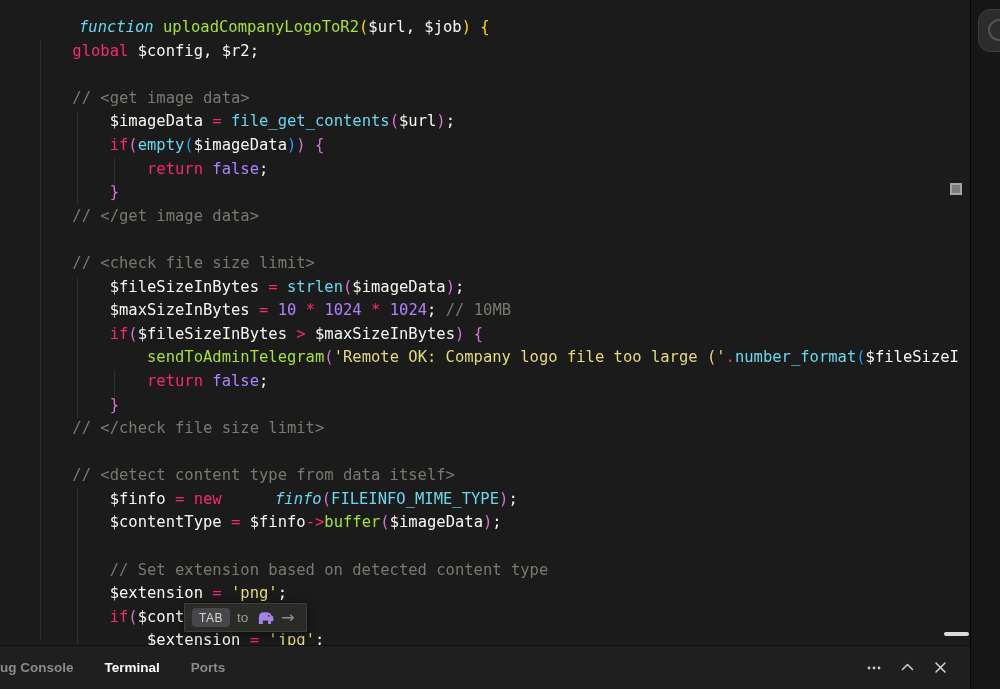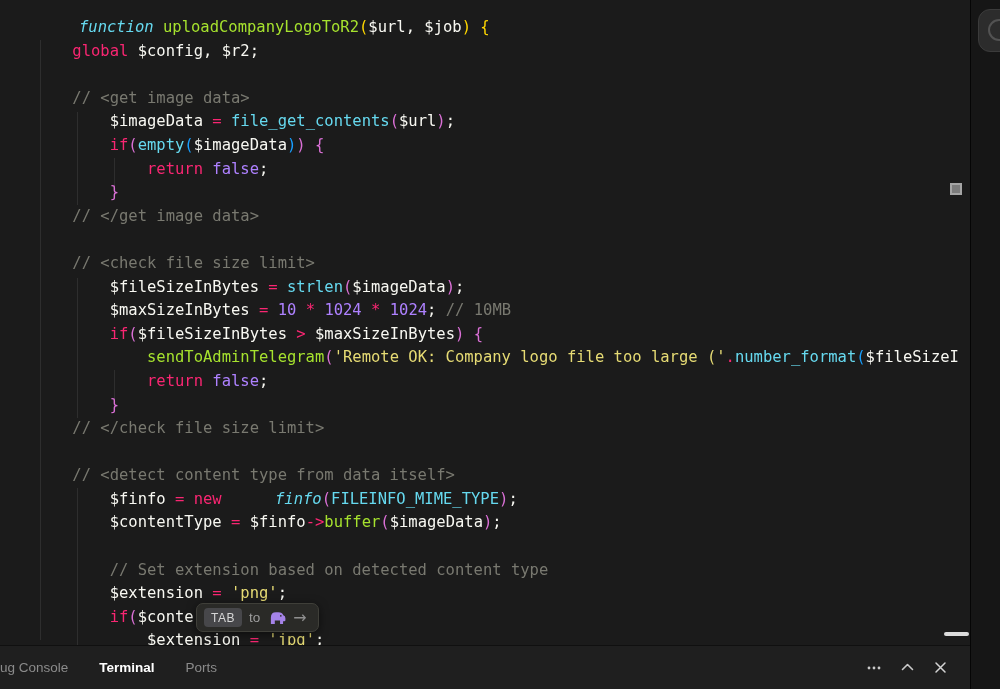--- a/index.html
+++ b/index.html
@@ -45,45 +45,45 @@
   .marker-square {
     position:absolute; left:950px; top:183px; width:12px; height:12px;
     background:#7c7c7c; border:2px solid #a5a5a5;
   }
   .hscroll-dash {
     position:absolute; left:944px; top:632px; width:25px; height:4px;
     background:#dcdcdc; border-radius:2px;
   }
   
   .tab-hint {
-    position:absolute; left:196px; top:603px; height:29px;
+    position:absolute; left:184px; top:603px; height:29px;
     display:flex; align-items:center; gap:7px; padding:0 11px 0 7px;
     background:rgba(43,43,40,0.96);
-    border:1px solid #3f3f39; border-radius:7px;
+    border:1px solid #3f3f39; border-radius:1px;
     box-shadow:0 2px 10px rgba(0,0,0,0.55);
     white-space:nowrap;
   }
   .tab-chip {
     background:#47474a; color:#d6d6d6; border-radius:4px;
     font-size:12px; letter-spacing:0.5px; padding:2.5px 7px;
   }
   .hint-to { color:#9e9e9e; font-size:13.5px; }
   .hint-file {
     color:#ececec; font-size:14px; font-weight:bold; font-style:italic;
   }
   .hint-arrow { color:#8f8f8f; font-size:16px; font-family:"DejaVu Sans", sans-serif; }
   .elephant { width:19px; height:15px; display:inline-block; }
   
   .panel {
     position:absolute; left:0; top:645px; width:970px; height:44px;
     background:#1f1f1f; border-top:1px solid #101010;
     display:flex; align-items:center; font-size:13.5px;
   }
   .panel-tabs { display:flex; align-items:center; gap:31px; }
-  .panel-tab { color:#8b8b8b; cursor:pointer; }
+  .panel-tab { color:#8b8b8b; cursor:pointer;font-weight:bold; }
   .panel-tab.active { color:#ffffff; font-weight:bold; }
   .panel-actions {
     position:absolute; right:22px; top:0; height:100%;
     display:flex; align-items:center; gap:18px;
   }
   .panel-actions svg { display:block; }
   
   .right-strip {
     position:absolute; left:970px; top:0; width:30px; height:689px;
     background:#161616; border-left:1px solid #050505;

